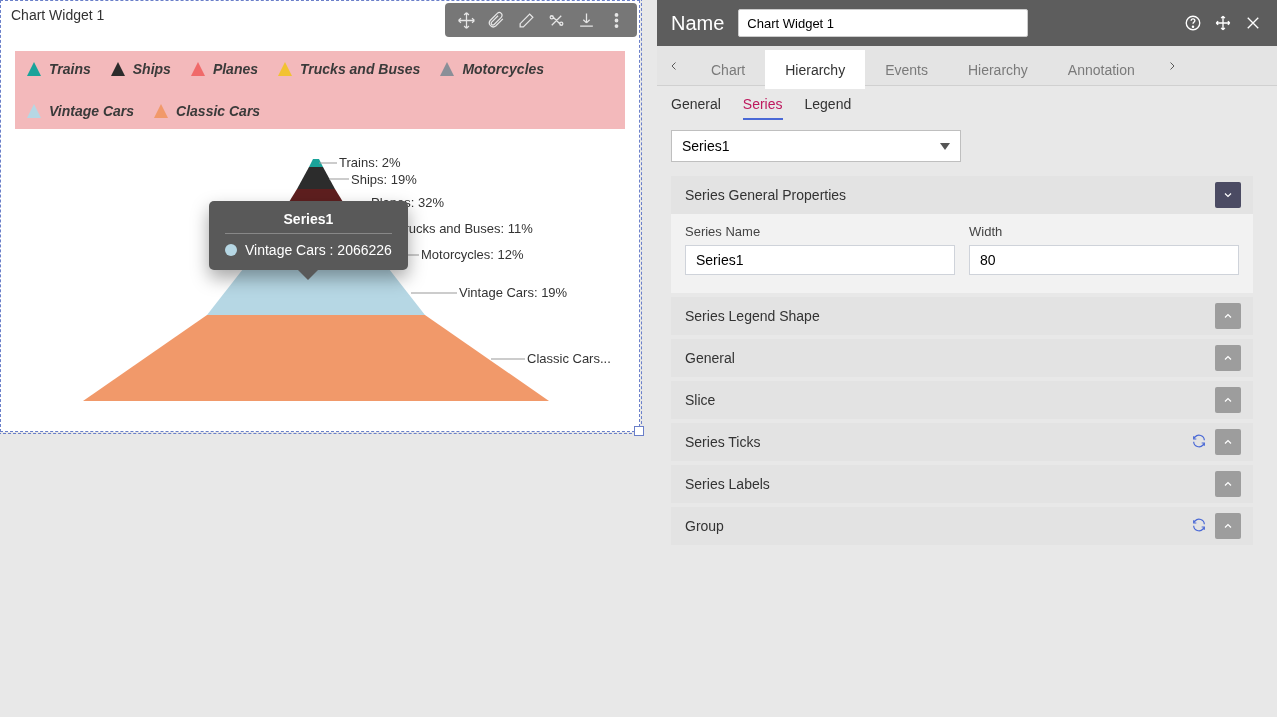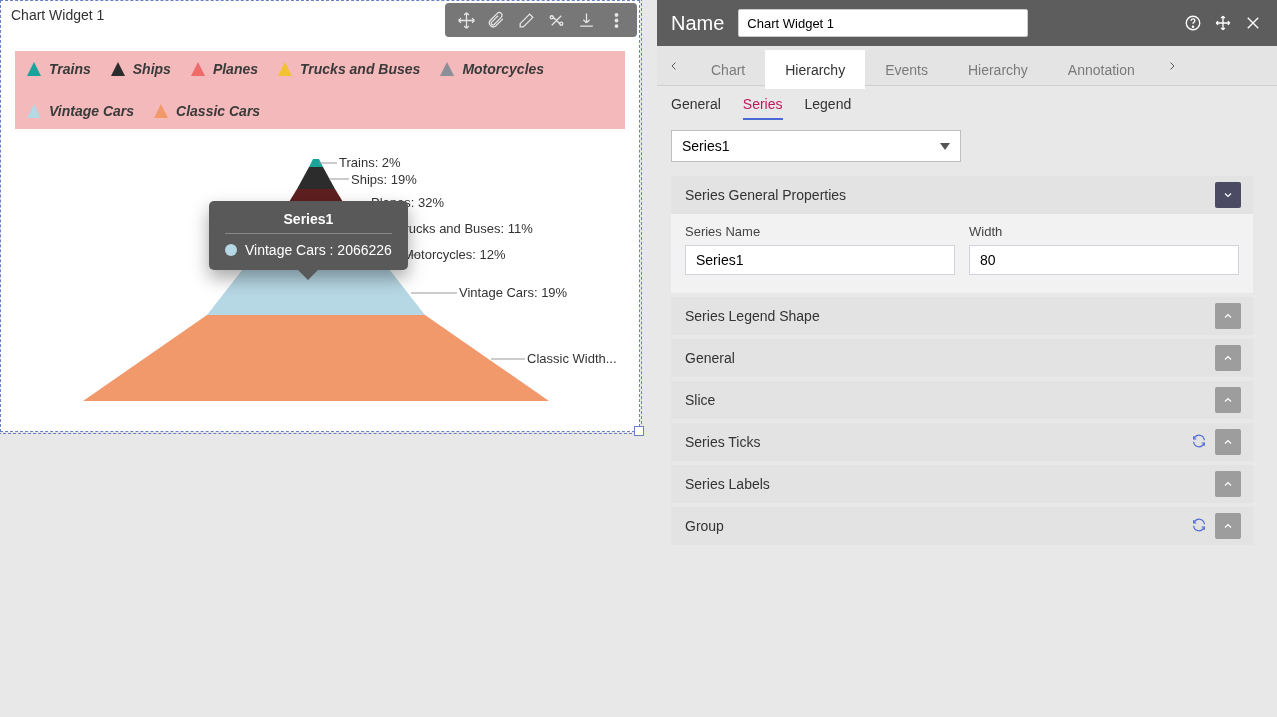--- a/index.html
+++ b/index.html
@@ -157,23 +157,23 @@
         <line x1="342" y1="64" x2="368" y2="64" stroke="#999" stroke-width="1"></line>
         <line x1="360" y1="90" x2="394" y2="90" stroke="#999" stroke-width="1"></line>
         <line x1="378" y1="116" x2="418" y2="116" stroke="#999" stroke-width="1"></line>
         <line x1="410" y1="154" x2="456" y2="154" stroke="#999" stroke-width="1"></line>
         <line x1="490" y1="220" x2="524" y2="220" stroke="#999" stroke-width="1"></line>
       </svg>
       <span class="slice-label" style="left:338px;top:16px">Trains: 2%</span>
       <span class="slice-label" style="left:350px;top:33px">Ships: 19%</span>
       <span class="slice-label" style="left:370px;top:56px">Planes: 32%</span>
       <span class="slice-label" style="left:396px;top:82px">Trucks and Buses: 11%</span>
-      <span class="slice-label" style="left:402px;top:108px">Motorcycles: 12%</span>
+      <span class="slice-label" style="left:420px;top:108px">Motorcycles: 12%</span>
       <span class="slice-label" style="left:458px;top:146px">Vintage Cars: 19%</span>
-      <span class="slice-label" style="left:526px;top:212px">Classic Width...</span>
+      <span class="slice-label" style="left:526px;top:212px">Classic Cars...</span>
     </div>
 
     <div class="tooltip">
       <div class="tooltip-title">Series1</div>
       <div class="tooltip-row">
         <span class="tooltip-dot"></span>
         <span>Vintage Cars : 2066226</span>
       </div>
     </div>
 

